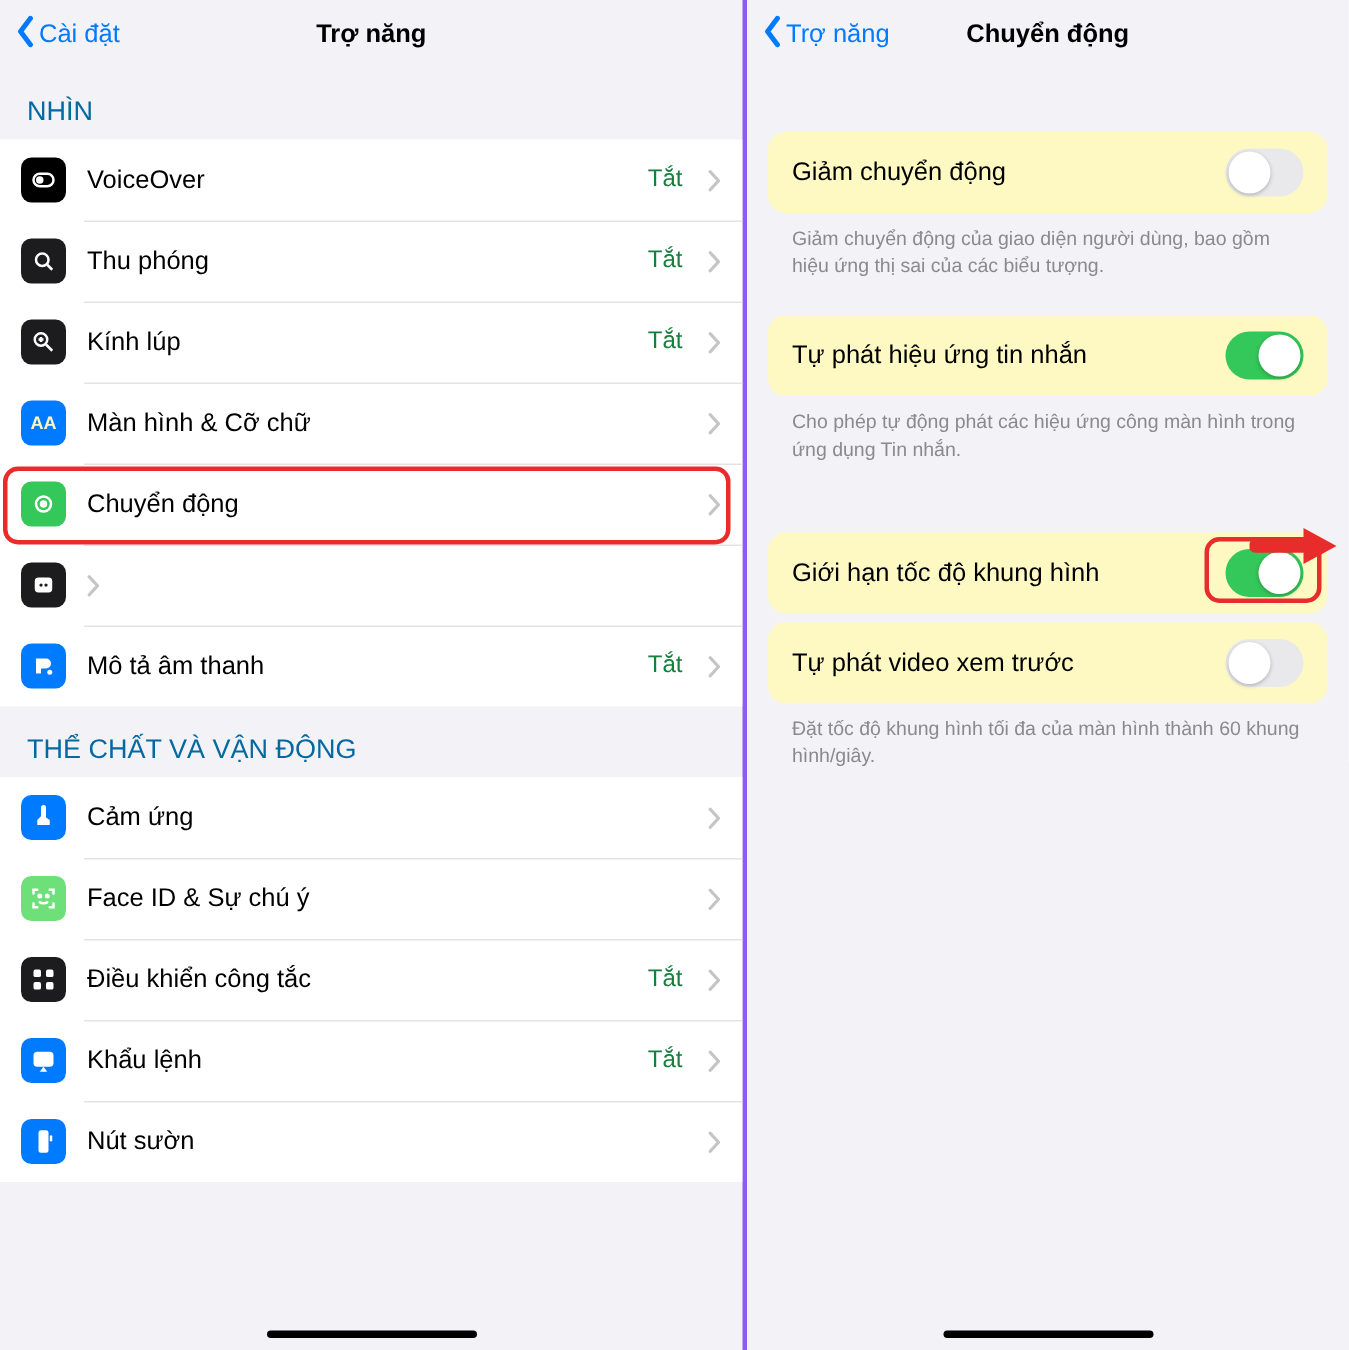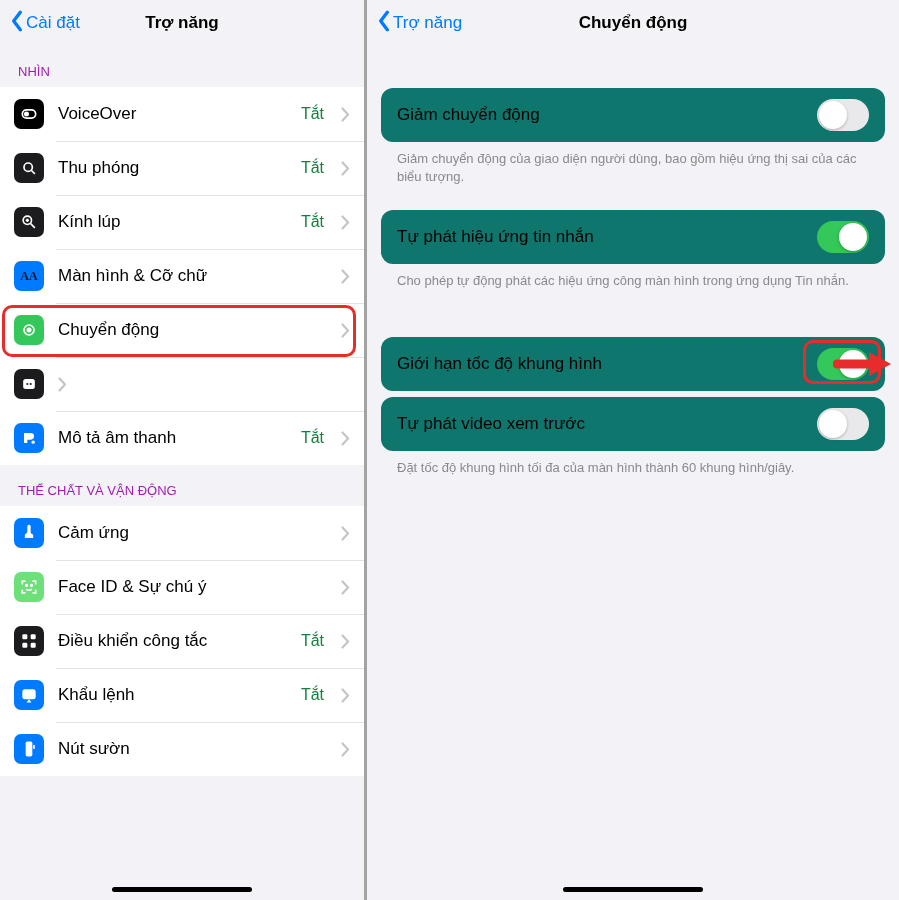--- a/index.html
+++ b/index.html
@@ -9,21 +9,21 @@
     width: 899px;
     height: 900px;
     overflow: hidden;
     display: flex;
   }
   .pane {
     position: relative;
     background: #f2f2f7;
     overflow: hidden;
   }
-  .pane.left { width: 367px; border-right: 3px solid #a3a3a3; }
+  .pane.left { width: 498px; border-right: 3px solid #8b5cf6; }
   .pane.right { flex: 1; }
   .navbar {
     display: flex;
     align-items: center;
     height: 46px;
     padding: 0 10px;
     position: relative;
   }
   .navbar .back {
     display: flex;
@@ -43,22 +43,22 @@
     pointer-events: none;
   }
   .intro {
     padding: 40px 18px 18px;
     font-size: 15.5px;
     line-height: 1.45;
     color: #8a8a8e;
   }
   .section-header {
     padding: 18px 18px 8px;
-    font-size: 13px;
-    color: #a21caf;
+    font-size: 18px;
+    color: #0369a1;
     text-transform: uppercase;
   }
   .list {
     background: #fff;
   }
   .row {
     display: flex;
     align-items: center;
     min-height: 54px;
     padding: 6px 14px 6px 14px;
@@ -72,24 +72,23 @@
     background: #e3e3e6;
   }
   .icon {
     width: 30px; height: 30px;
     border-radius: 7px;
     margin-right: 14px;
     display: flex;
     align-items: center;
     justify-content: center;
     flex-shrink: 0;
-    color: #0f172a;
+    color: #fef9c3;
     font-size: 14px;
     font-weight: 600;
-    font-family: Liberation Serif, serif;
   }
   .icon svg { width: 20px; height: 20px; }
   .row .label {
     flex: 1;
     font-size: 17px;
     color: #000;
   }
   .row .value {
     font-size: 16px;
     color: #15803d;
@@ -104,21 +103,21 @@
     pointer-events: none;
   }
   .footer-text {
     padding: 8px 18px 18px;
     font-size: 13px;
     line-height: 1.4;
     color: #8a8a8e;
   }
   .group {
     margin: 24px 14px 0;
-    background: #0f766e;
+    background: #fef9c3;
     border-radius: 12px;
     overflow: hidden;
   }
   .group .row { padding: 6px 16px; }
   .toggle {
     width: 52px; height: 32px;
     border-radius: 16px;
     position: relative;
     flex-shrink: 0;
   }

